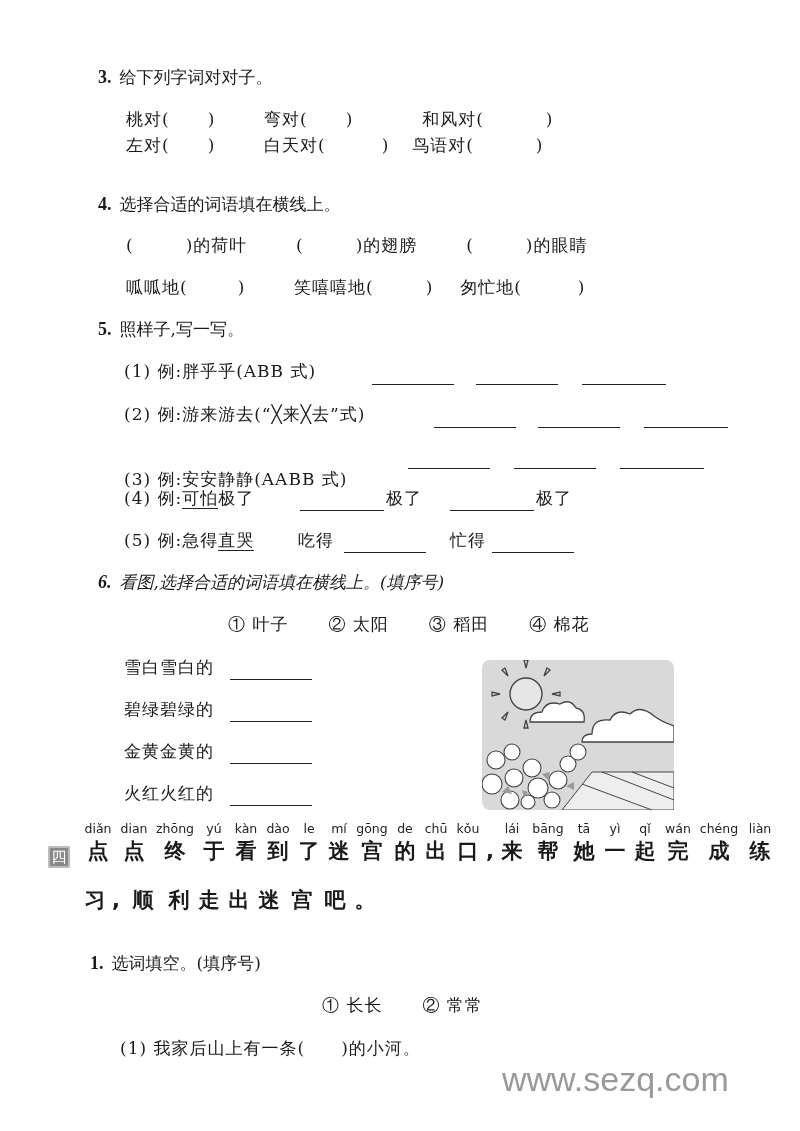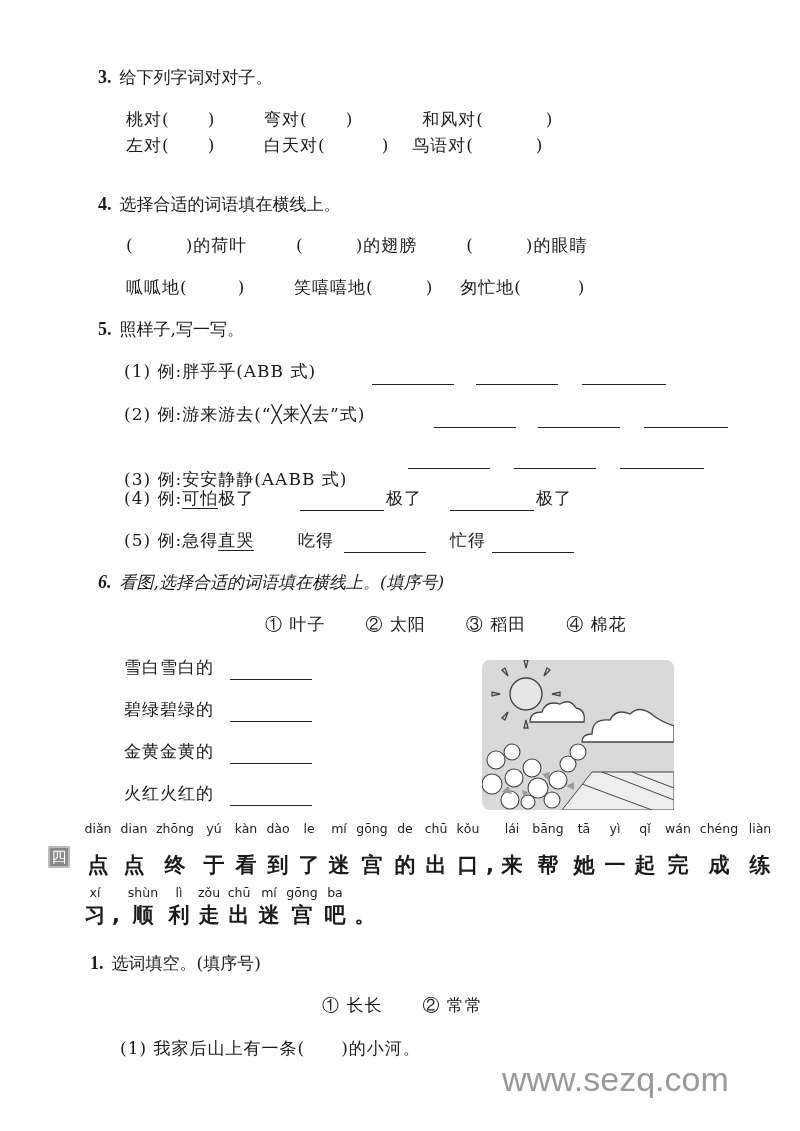--- a/index.html
+++ b/index.html
@@ -98,21 +98,21 @@
   <span>(5) 例:急得</span><span class="ul">直哭</span>
 </div>
 <span class="abs line" style="left:298px;top:529px;">吃得</span>
 <span class="abs blank" style="left:344px;top:534px;width:82px;"></span>
 <span class="abs line" style="left:450px;top:529px;">忙得</span>
 <span class="abs blank" style="left:492px;top:534px;width:82px;"></span>
 
 <div class="abs q-title" style="left:98px;top:571px;font-style:italic;">
   <span class="q-num">6.</span><span>看图,选择合适的词语填在横线上。(填序号)</span>
 </div>
-<div class="abs options" style="left:228px;top:613px;margin-left:37px;">
+<div class="abs options" style="left:228px;top:613px;">
   <span class="opt">① 叶子</span><span class="opt">② 太阳</span><span class="opt">③ 稻田</span><span>④ 棉花</span>
 </div>
 
 <div class="abs line" style="left:124px;top:656px;"><span>雪白雪白的</span></div>
 <span class="abs blank" style="left:230px;top:661px;width:82px;"></span>
 <div class="abs line" style="left:124px;top:698px;"><span>碧绿碧绿的</span></div>
 <span class="abs blank" style="left:230px;top:703px;width:82px;"></span>
 <div class="abs line" style="left:124px;top:740px;"><span>金黄金黄的</span></div>
 <span class="abs blank" style="left:230px;top:745px;width:82px;"></span>
 <div class="abs line" style="left:124px;top:782px;"><span>火红火红的</span></div>
@@ -166,29 +166,26 @@
     </g>
   </svg>
 </div>
 
 <div class="badge" style="left:48px;top:846px;">四</div>
 
 <div class="abs" style="left:80px;top:821px;">
   <div class="pinyin hanzi-row">
     <span style="width:36px">diǎn</span><span style="width:36px">dian</span><span style="width:46px">zhōng</span><span style="width:32px">yú</span><span style="width:32px">kàn</span><span style="width:32px">dào</span><span style="width:30px">le</span><span style="width:30px">mí</span><span style="width:36px">gōng</span><span style="width:30px">de</span><span style="width:32px">chū</span><span style="width:32px">kǒu</span><span style="width:12px"></span><span style="width:32px">lái</span><span style="width:40px">bāng</span><span style="width:32px">tā</span><span style="width:30px">yì</span><span style="width:30px">qǐ</span><span style="width:36px">wán</span><span style="width:46px">chéng</span><span style="width:36px">liàn</span>
   </div>
-  <div class="section hanzi-row" style="margin-top:15px;">
+  <div class="section hanzi-row" style="margin-top:1px;">
     <span style="width:36px">点</span><span style="width:36px">点</span><span style="width:46px">终</span><span style="width:32px">于</span><span style="width:32px">看</span><span style="width:32px">到</span><span style="width:30px">了</span><span style="width:30px">迷</span><span style="width:36px">宫</span><span style="width:30px">的</span><span style="width:32px">出</span><span style="width:32px">口</span><span style="width:12px">,</span><span style="width:32px">来</span><span style="width:40px">帮</span><span style="width:32px">她</span><span style="width:30px">一</span><span style="width:30px">起</span><span style="width:36px">完</span><span style="width:46px">成</span><span style="width:36px">练</span>
   </div>
 </div>
 
 <div class="abs" style="left:80px;top:885px;">
-  <div class="pinyin hanzi-row">
-    <span style="width:30px">xí</span><span style="width:12px"></span><span style="width:42px">shùn</span><span style="width:30px">lì</span><span style="width:30px">zǒu</span><span style="width:30px">chū</span><span style="width:30px">mí</span><span style="width:36px">gōng</span><span style="width:30px">ba</span><span style="width:30px"></span>
-  </div>
   <div class="section hanzi-row" style="margin-top:1px;">
     <span style="width:30px">习</span><span style="width:12px">,</span><span style="width:42px">顺</span><span style="width:30px">利</span><span style="width:30px">走</span><span style="width:30px">出</span><span style="width:30px">迷</span><span style="width:36px">宫</span><span style="width:30px">吧</span><span style="width:30px">。</span>
   </div>
 </div>
 
 <div class="abs q-title" style="left:90px;top:952px;">
   <span class="q-num">1.</span><span>选词填空。(填序号)</span>
 </div>
 <div class="abs options" style="left:322px;top:994px;">
   <span class="opt">① 长长</span><span>② 常常</span>

